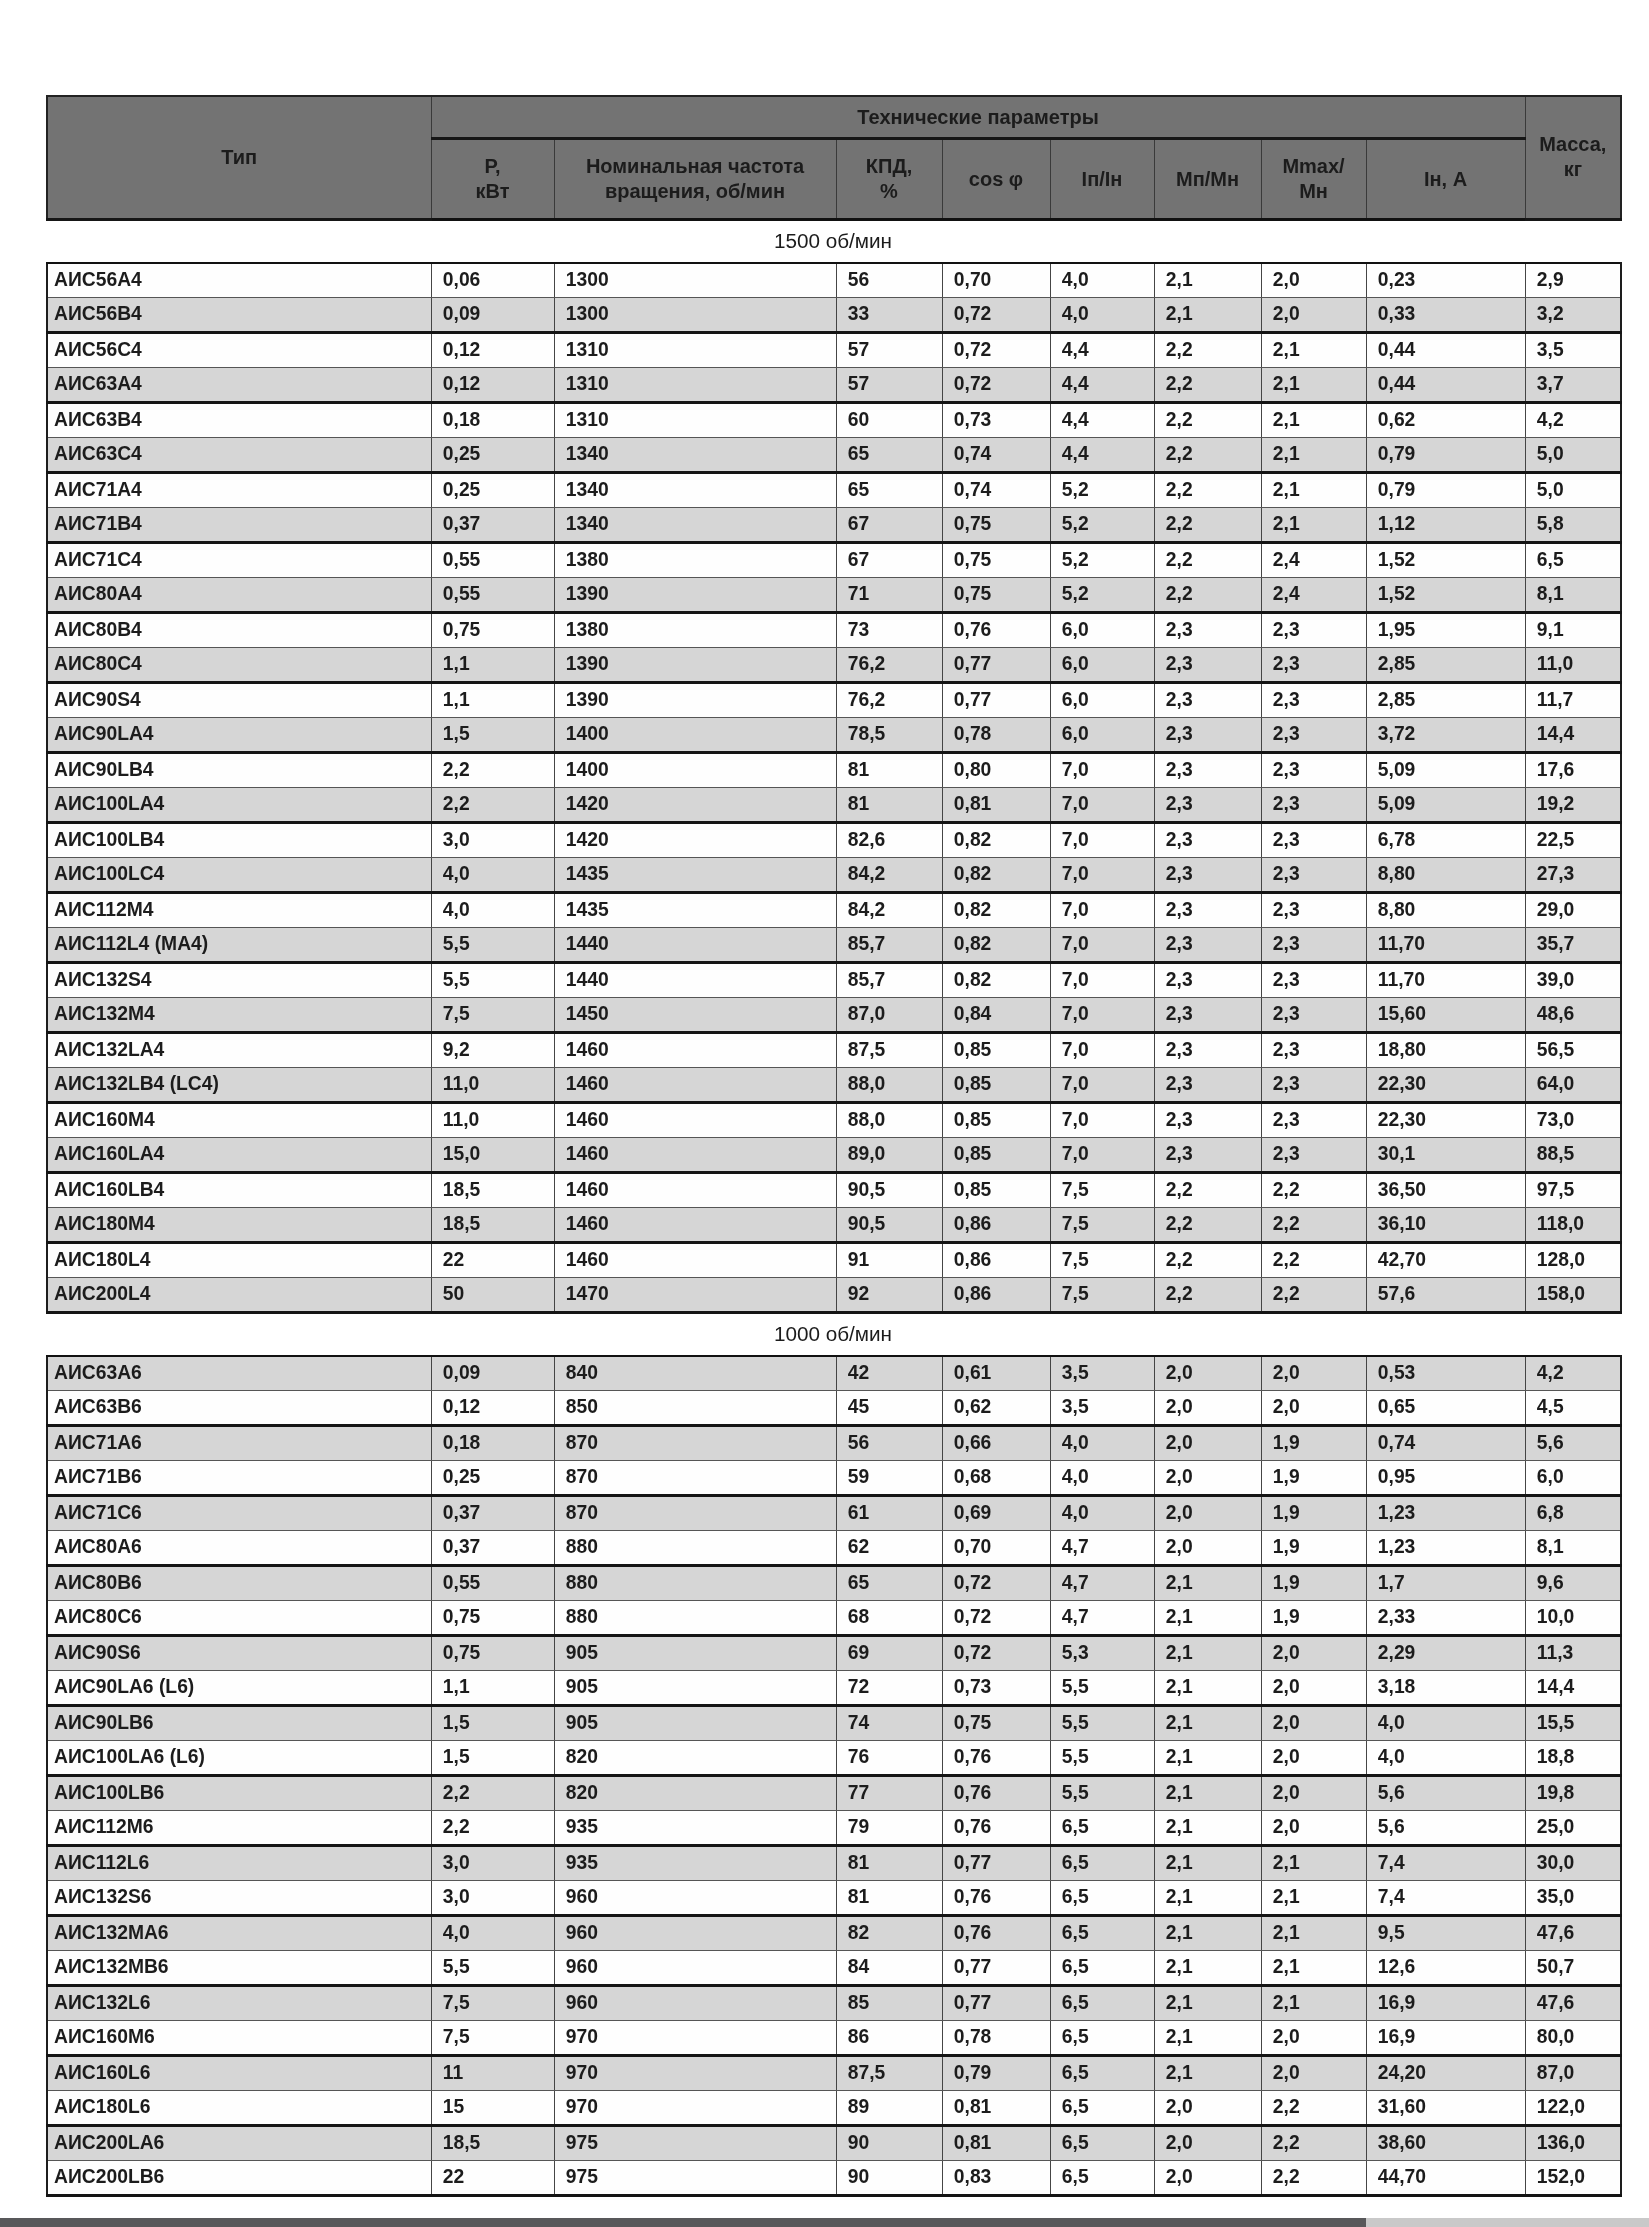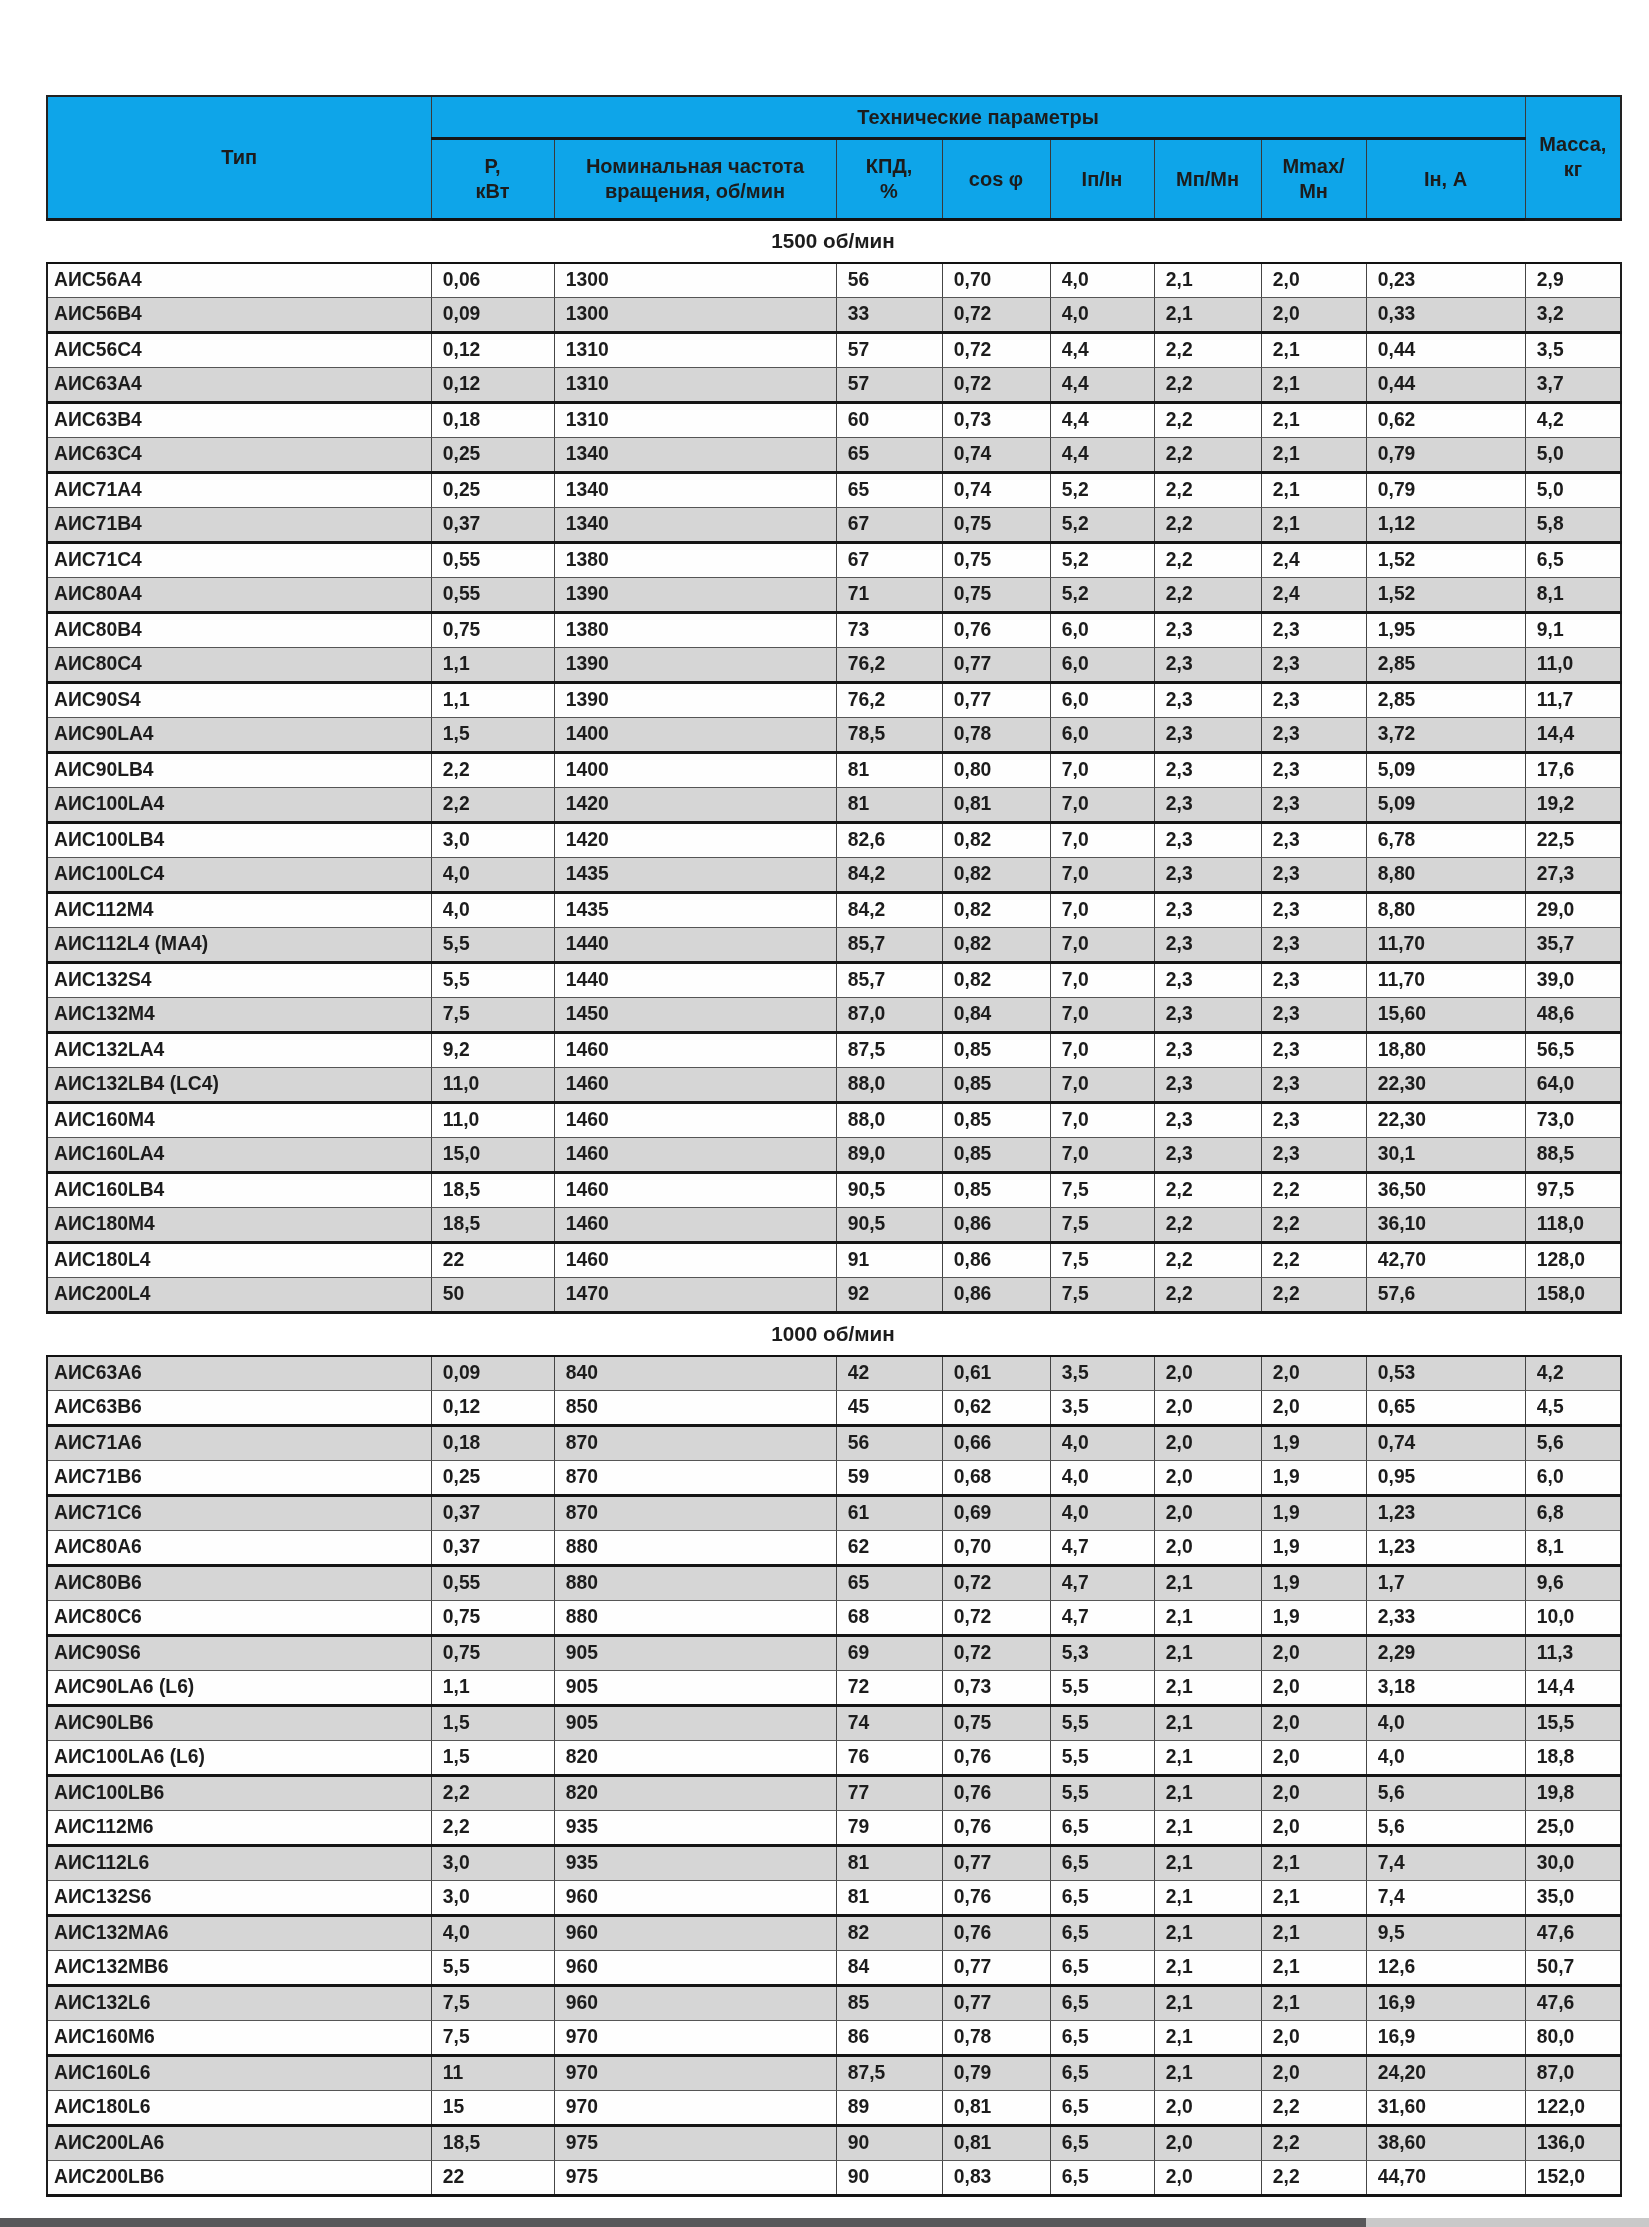--- a/index.html
+++ b/index.html
@@ -11,32 +11,32 @@
   }
   .sheet{position:absolute;left:46px;top:95px;width:1574px;}
   table{border-collapse:collapse;table-layout:fixed;width:1574px;}
   col.c0{width:384px}col.c1{width:123px}col.c2{width:282px}col.c3{width:106px}
   col.c4{width:108px}col.c5{width:104px}col.c6{width:107px}col.c7{width:105px}
   col.c8{width:159px}col.c9{width:96px}
 
   
   .hdr-table{border:2px solid #222;}
   .hdr-table th{
-    background:#0ea5e9;border:1.3px solid #3a3a3a;
+    background:#737373;border:1.3px solid #3a3a3a;
     font-size:20px;font-weight:700;text-align:center;vertical-align:middle;
     white-space:pre-line;line-height:1.25;padding:2.7px 4px;
   }
   .hdr-table .group-row th{height:35px;border-bottom:3.3px solid #161616;}
   .hdr-table .cols-row th{height:72px;}
   .hdr-table{border-bottom:3.3px solid #111;}
 
   
   .section-title{
     height:41px;display:flex;align-items:center;justify-content:center;
-    font-size:20.7px;font-weight:700;background:#ffffff;
+    font-size:20.7px;font-weight:400;background:#ffffff;
   }
 
   
   .body-table{border:2px solid #1d1d1d;border-top:2.7px solid #111;border-bottom:2.7px solid #111;}
   .body-table td{
     height:33px;border-left:1.3px solid #454545;border-right:1.3px solid #454545;
     border-bottom:1.3px solid #555;
     font-size:19.3px;font-weight:600;vertical-align:middle;
     padding:0 4px 0 11.3px;white-space:nowrap;overflow:hidden;
   }

